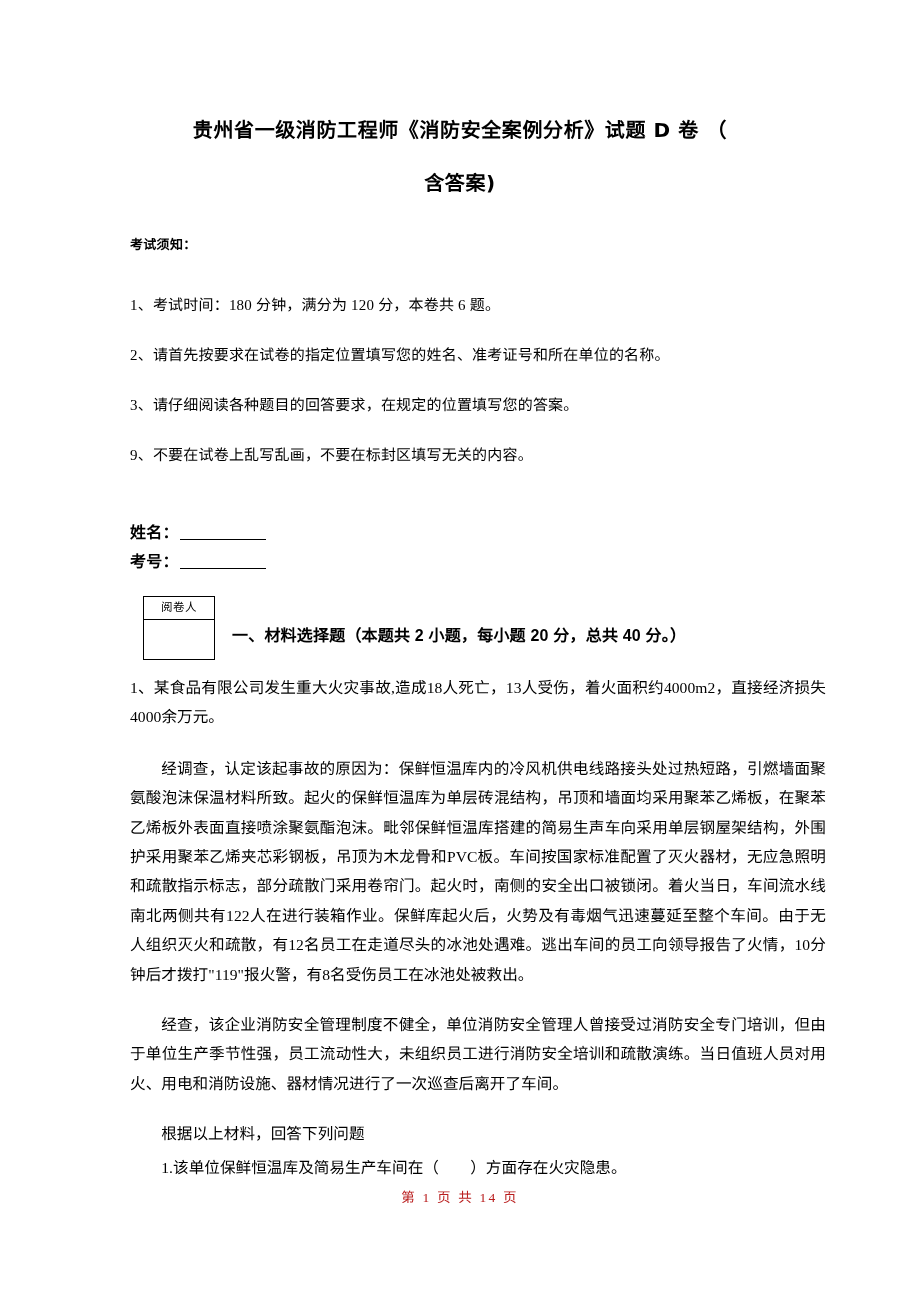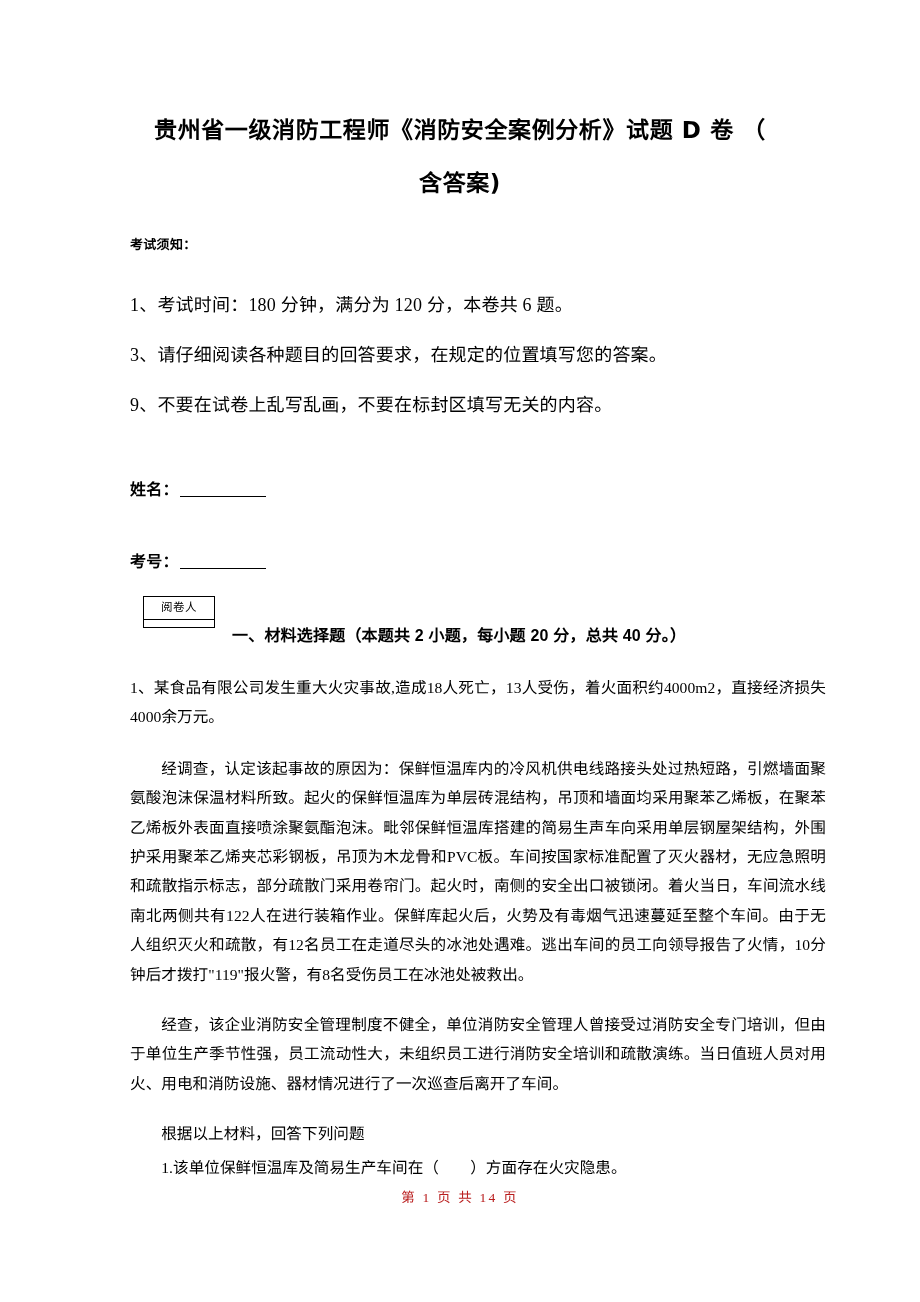--- a/index.html
+++ b/index.html
@@ -24,21 +24,21 @@
 
   
   .doc-title {
     position: absolute;
     left: 130px;
     top: 104px;
     width: 660px;
     text-align: center;
     font-family: "DejaVu Sans", "Liberation Sans", sans-serif;
     font-weight: bold;
-    font-size: 23px;
+    font-size: 20px;
     line-height: 53px;
     letter-spacing: 0.6px;
     color: #000;
   }
 
   
   .notice-heading {
     position: absolute;
     left: 130px;
     top: 234px;
@@ -48,52 +48,52 @@
     letter-spacing: 0.3px;
   }
 
   .notice-list {
     position: absolute;
     left: 130px;
     top: 280px;
     width: 700px;
   }
   .notice-item {
-    font-size: 18px;
+    font-size: 15px;
     line-height: 50px;
     letter-spacing: 0.2px;
     white-space: nowrap;
   }
 
   
   .field-row {
     position: absolute;
     left: 130px;
     font-family: "DejaVu Sans", "Liberation Sans", sans-serif;
     font-weight: bold;
     font-size: 16px;
     letter-spacing: 0.3px;
   }
-  .field-name { top: 476px; }
+  .field-name { top: 519px; }
   .field-no   { top: 548px; }
   .field-blank {
     display: inline-block;
     width: 86px;
     border-bottom: 1.6px solid #000;
     vertical-align: -2px;
     margin-left: 1px;
   }
 
   
   .grader-box {
     position: absolute;
     left: 143px;
     top: 596px;
     width: 72px;
-    height: 32px;
+    height: 64px;
     border: 1.4px solid #000;
     box-sizing: border-box;
   }
   .grader-box .grader-label {
     height: 23px;
     border-bottom: 1.4px solid #000;
     box-sizing: border-box;
     display: flex;
     align-items: center;
     justify-content: center;
@@ -164,20 +164,21 @@
 
   <div class="doc-title">
     <div>贵州省一级消防工程师《消防安全案例分析》试题 D 卷 （</div>
     <div>含答案)</div>
   </div>
 
   <div class="notice-heading">考试须知：</div>
 
   <div class="notice-list">
     <div class="notice-item">1、考试时间：180 分钟，满分为 120 分，本卷共 6 题。</div>
+    <div class="notice-item">2、请首先按要求在试卷的指定位置填写您的姓名、准考证号和所在单位的名称。</div>
     <div class="notice-item">3、请仔细阅读各种题目的回答要求，在规定的位置填写您的答案。</div>
     <div class="notice-item">9、不要在试卷上乱写乱画，不要在标封区填写无关的内容。</div>
   </div>
 
   <div class="field-row field-name">
     <span>姓名：</span><span class="field-blank"></span>
   </div>
 
   <div class="field-row field-no">
     <span>考号：</span><span class="field-blank"></span>

